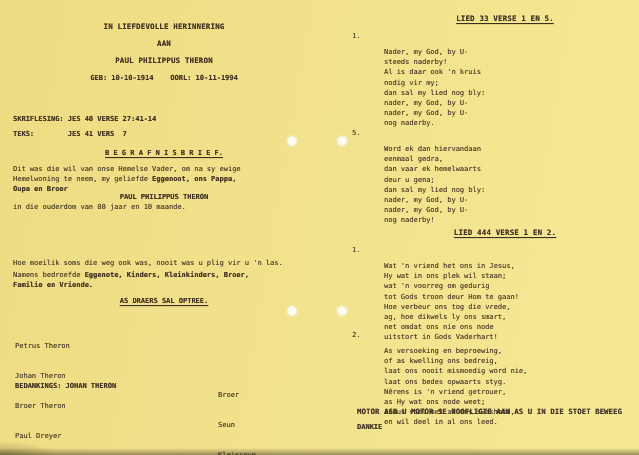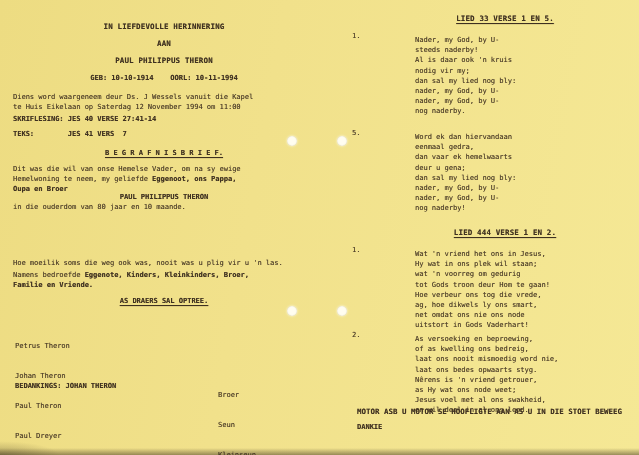--- a/index.html
+++ b/index.html
@@ -24,21 +24,21 @@
   .page { position: absolute; top: 0; }
   .page-left  { left: 13px;  width: 302px; height: 455px; }
   .page-right { left: 350px; width: 290px; height: 455px; }
   .blk { position: absolute; left: 0; right: 0; white-space: pre; }
   .center { text-align: center; }
   .bold { font-weight: bold; color: #3e3020; }
   .uline { text-decoration: underline; text-underline-offset: 1.5px; }
   .h-lg { font-size: 7.4px; letter-spacing: 0.2px; }
   .verse { position: absolute; left: 0; right: 0; }
   .vnum { position: absolute; left: 2px; top: 0; }
-  .vlines { position: absolute; left: 34px; top: 4px; white-space: pre; margin-left: 31px; }
+  .vlines { position: absolute; left: 34px; top: 16px; white-space: pre; }
   .bearer-row { position: relative; height: 9.7px; line-height: 9.7px; }
   .bname { position: absolute; left: 2px; }
   .brel  { position: absolute; left: 205px; margin-top: 39px; }
   .hole {
     position: absolute;
     width: 10px; height: 10px;
     border-radius: 50%;
     background: #fffdf0;
     box-shadow: 0 0 2.5px rgba(255,255,245,0.95), inset 0 0 1px rgba(150,135,90,0.5);
   }
@@ -62,22 +62,20 @@
 <body>
 
 <div class="paper">
 
   <div class="page page-left">
     <div class="blk center bold h-lg" style="top:22px">IN LIEFDEVOLLE HERINNERING</div>
     <div class="blk center bold h-lg" style="top:39px">AAN</div>
     <div class="blk center bold h-lg" style="top:56px">PAUL PHILIPPUS THERON</div>
     <div class="blk center bold" style="top:73px">GEB: 10-10-1914    OORL: 10-11-1994</div>
 
-    <div class="blk" style="top:92px">Diens word waargeneem deur Ds. J Wessels vanuit die Kapel
-te Huis Eikelaan op Saterdag 12 November 1994 om 11:00</div>
 
     <div class="blk bold" style="top:114px">SKRIFLESING: JES 40 VERSE 27:41-14</div>
     <div class="blk bold" style="top:129px">TEKS:        JES 41 VERS  7</div>
 
     <div class="blk center bold uline" style="top:148px">B E G R A F N I S B R I E F.</div>
 
     <div class="blk" style="top:164px"><span>Dit was die wil van onse Hemelse Vader, om na sy ewige
 Hemelwoning te neem, my geliefde </span><span class="bold">Eggenoot, ons Pappa,
 Oupa en Broer</span></div>
 
@@ -95,21 +93,21 @@
     <div class="blk" style="top:312px">
       <div class="bearer-row">
         <span class="bname">Petrus Theron</span>
         <span class="brel">Broer</span>
       </div>
       <div class="bearer-row">
         <span class="bname">Johan Theron</span>
         <span class="brel">Seun</span>
       </div>
       <div class="bearer-row">
-        <span class="bname">Paul Theron</span>
+        <span class="bname">Broer Theron</span>
         <span class="brel">Kleinseun</span>
       </div>
       <div class="bearer-row">
         <span class="bname">Paul Dreyer</span>
         <span class="brel">Kleinseun</span>
       </div>
       <div class="bearer-row">
         
         
       </div>

